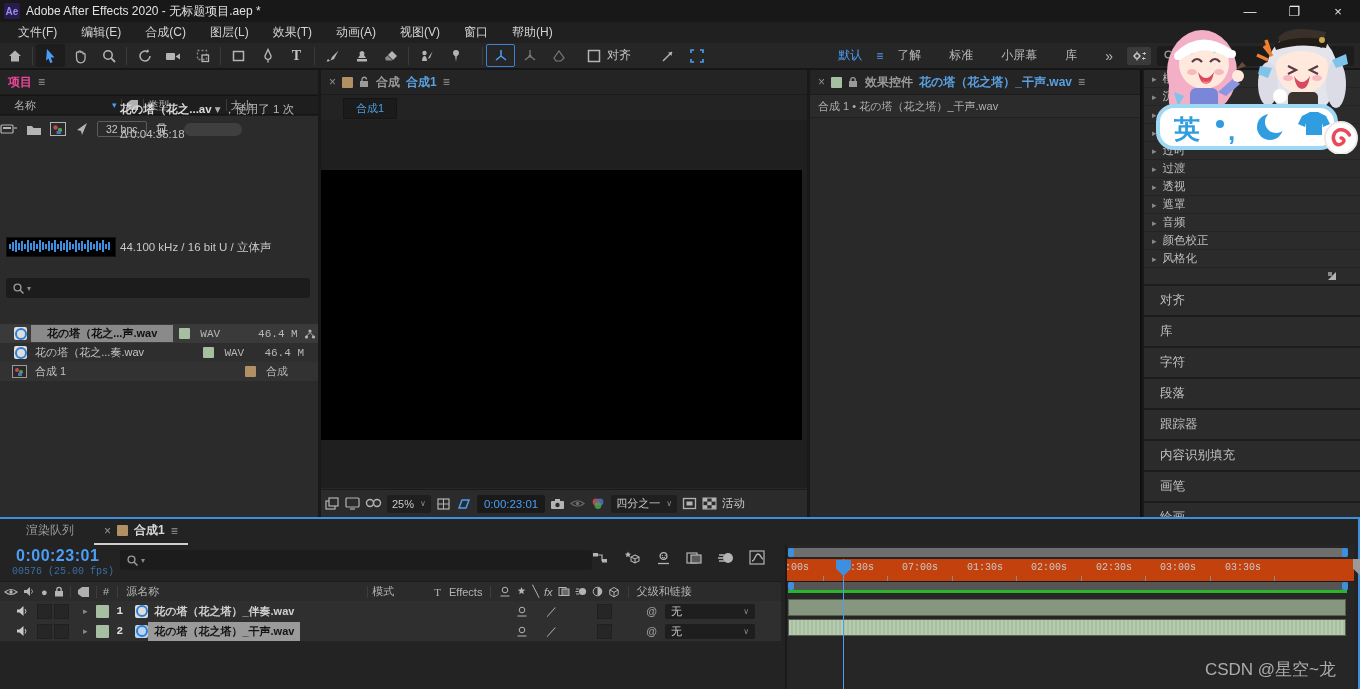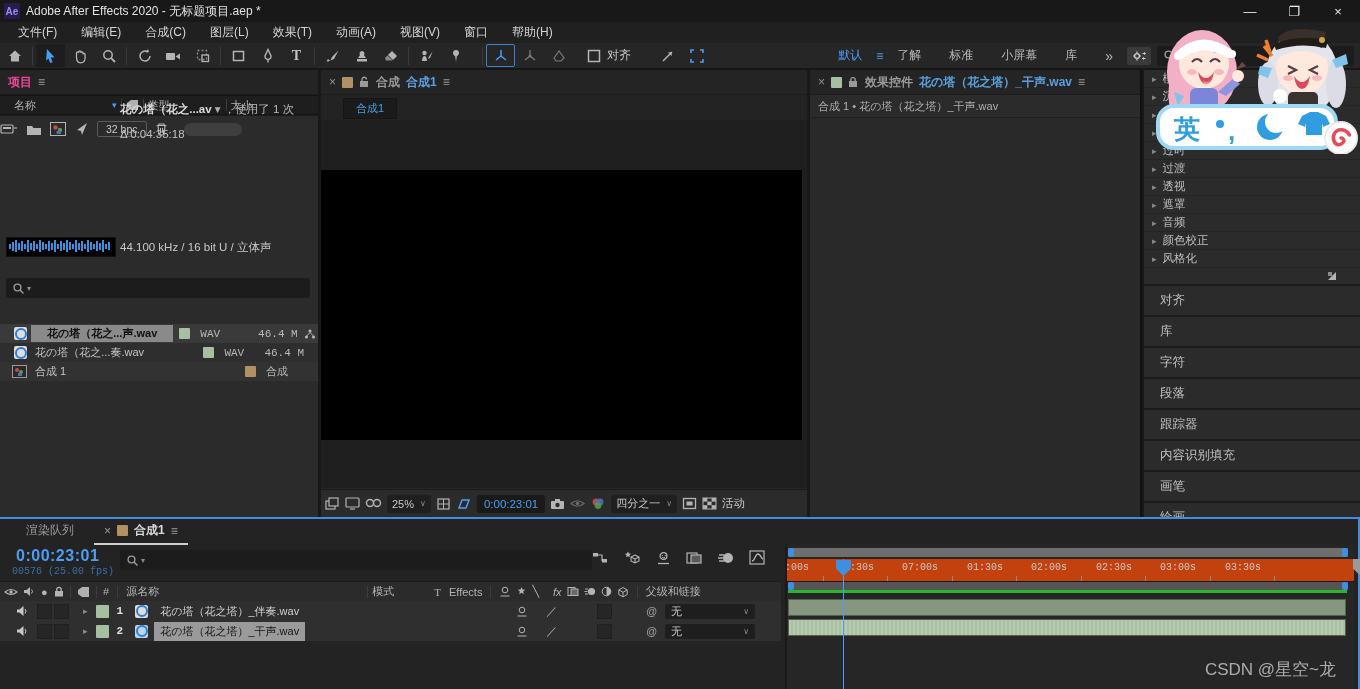--- a/index.html
+++ b/index.html
@@ -69,21 +69,21 @@
   .tl-tab-active{display:flex;align-items:center;gap:6px;padding:4px 10px;border-bottom:2px solid #cfcfcf;color:#d8d8d8;}
   #tl-left{position:absolute;left:0;top:26px;width:781px;height:146px;}
   #tl-tc{position:absolute;left:16px;top:2px;color:#4b9ef5;font-size:16px;font-weight:bold;letter-spacing:0.5px;}
   #tl-frames{position:absolute;left:12px;top:21px;color:#3a6ea5;font-size:10px;font-family:"Liberation Mono","DejaVu Sans Mono",monospace;}
   #tl-search{position:absolute;left:120px;top:5px;width:460px;}
   #tl-icons{position:absolute;left:592px;top:5px;display:flex;gap:15px;align-items:center;}
   #tl-header{position:absolute;left:0;top:36px;width:781px;height:19px;background:#2b2b2b;border-top:1px solid #1a1a1a;border-bottom:1px solid #1a1a1a;
              display:flex;align-items:center;font-size:11px;color:#b4b4b4;}
   .lrow{position:absolute;left:0;width:781px;height:20px;background:#2f2f2f;border-bottom:1px solid #242424;display:flex;align-items:center;font-size:11px;color:#c8c8c8;}
   .avbox{width:13px;height:13px;background:#262626;border:1px solid #202020;margin-left:2px;}
-  .lname{margin-left:6px;font-weight:normal;color:#d0d0d0;padding:2px 6px;}
+  .lname{font-weight:bold;color:#d0d0d0;padding:2px 6px;}
   .lname.sel{background:#9a9a9a;color:#141414;}
   .pdrop{background:#1e1e1e;border-radius:2px;height:15px;width:78px;display:flex;align-items:center;justify-content:space-between;padding:0 6px;color:#c4c4c4;}
   
   #track{position:absolute;left:785px;top:26px;width:567px;height:146px;background:#262626;border-left:2px solid #1a1a1a;}
   #hscroll{position:absolute;left:1px;top:3px;width:560px;height:9px;background:#6e6e6e;border-radius:2px;}
   .bluecap{position:absolute;top:0;width:6px;height:9px;background:#3f8fe0;border-radius:2px;}
   #ruler{position:absolute;left:0;top:14px;width:567px;height:22px;background:#c2410c;border-bottom:1px solid #1a1a1a;}
   .tick-label{position:absolute;top:3px;font-size:10px;color:#c8c8c8;font-family:"Liberation Mono","DejaVu Sans Mono",monospace;}
   .tickmark{position:absolute;bottom:0;width:1px;height:5px;background:#8a8a8a;}
   #workarea{position:absolute;left:1px;top:37px;width:560px;height:8px;background:#555;}
@@ -700,21 +700,21 @@
             <circle cx="6" cy="4" r="2.8" fill="none" stroke="#b4b4b4"></circle>
             <path d="M1.5 10 h9" stroke="#b4b4b4"></path>
           </svg>
       </span>
       <span class="ic" style="margin-left:5px">
         <svg width="11" height="11">
             <path d="M5.5 1 l1 2.6 2.8.2-2.2 1.8.7 2.7-2.3-1.5-2.3 1.5.7-2.7L1.7 3.8l2.8-.2z" fill="#b4b4b4"></path>
           </svg>
       </span>
       <span style="margin-left:5px;color:#b4b4b4">╲</span>
-      <span style="margin-left:14px;font-style:italic;font-family:Liberation Sans, sans-serif;color:#b4b4b4">fx</span>
+      <span style="margin-left:5px;font-style:italic;font-family:Liberation Sans, sans-serif;color:#b4b4b4">fx</span>
       <span class="ic" style="margin-left:5px">
         <svg width="12" height="11">
             <rect x="1" y="1.5" width="7" height="8" fill="none" stroke="#b4b4b4"></rect>
             <rect x="4" y="3" width="7" height="6.5" fill="#6a6a6a" stroke="#b4b4b4"></rect>
           </svg>
       </span>
       <span class="ic" style="margin-left:5px">
         <svg width="12" height="11">
             <circle cx="7.5" cy="5.5" r="3.6" fill="#b4b4b4"></circle>
             <path d="M1 3 h3 M0.5 5.5 h3 M1 8 h3" stroke="#b4b4b4"></path>

